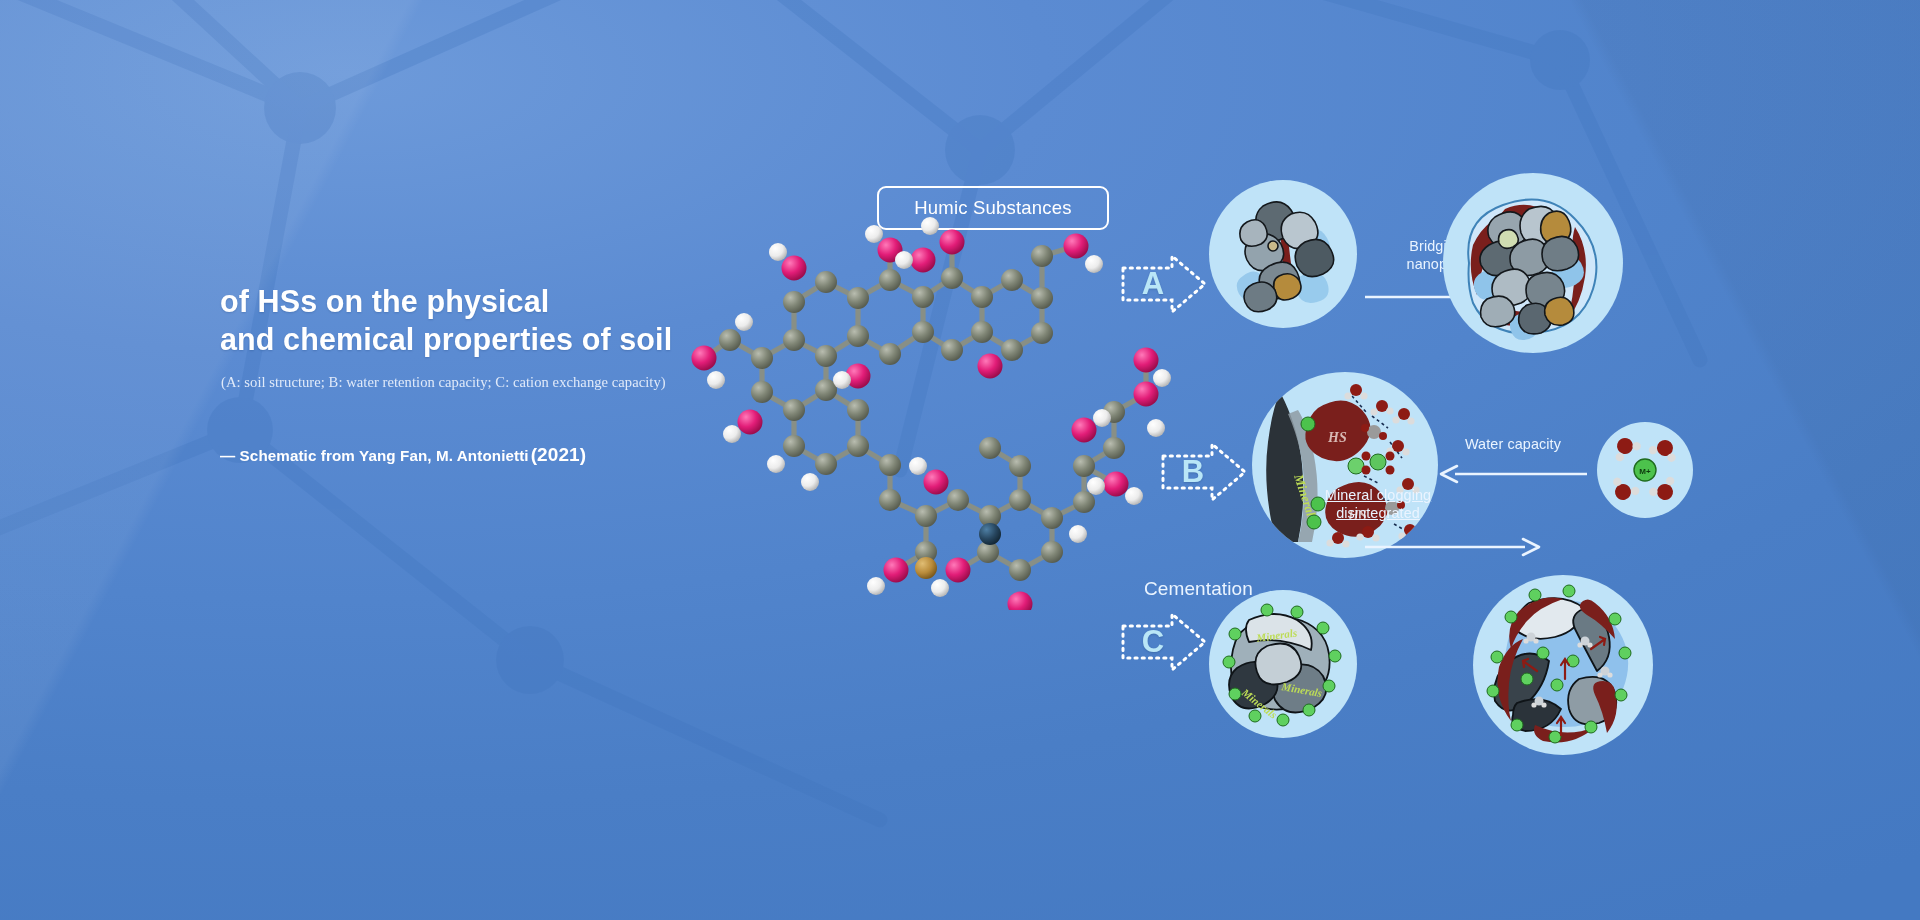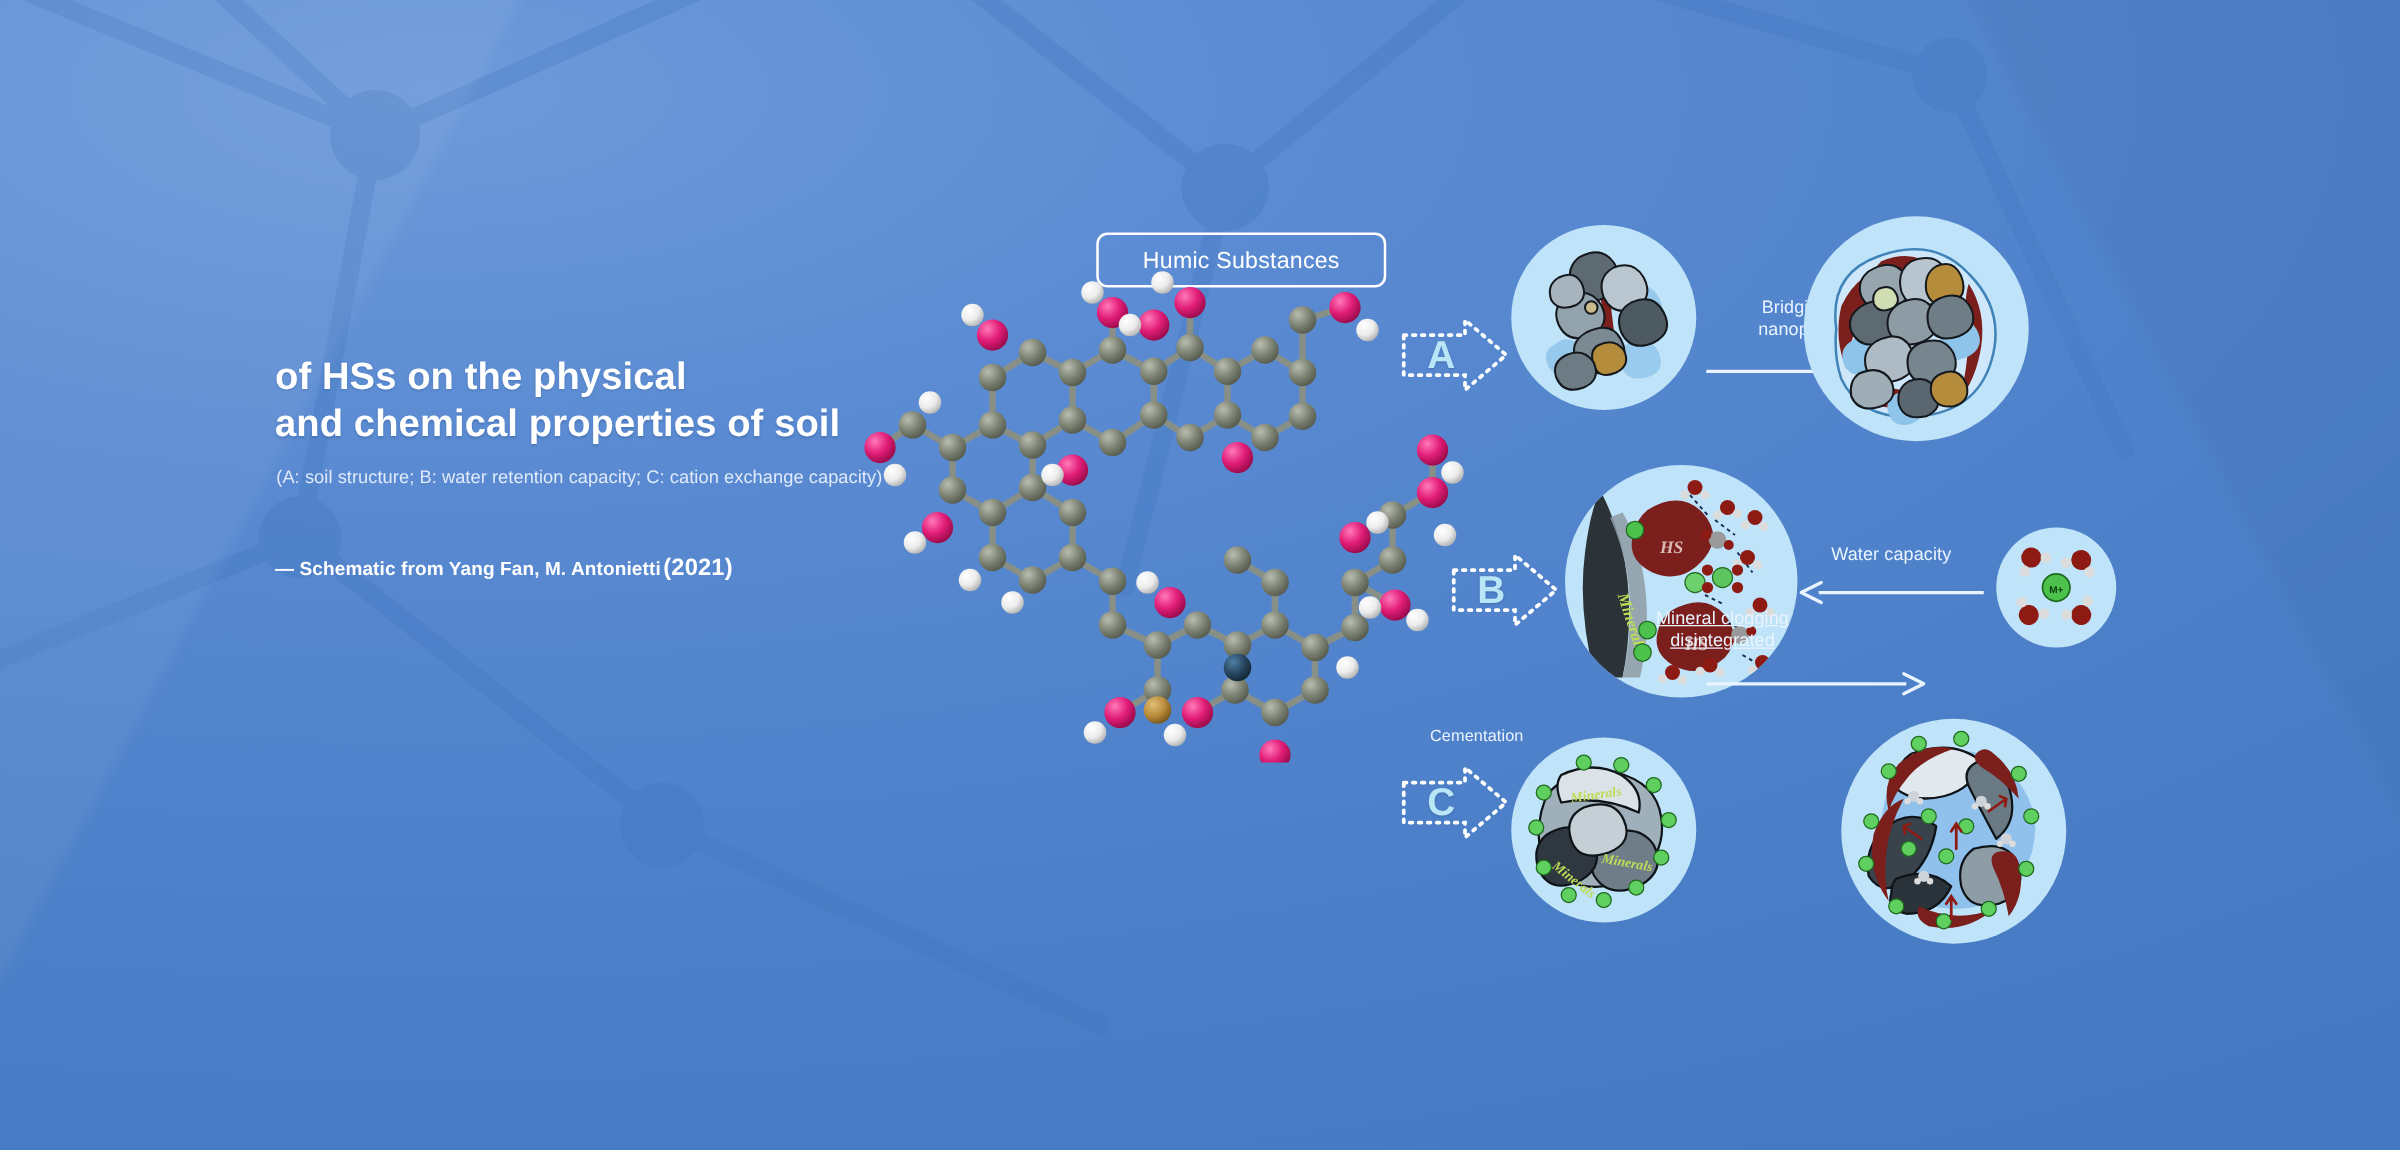--- a/index.html
+++ b/index.html
@@ -51,20 +51,21 @@
   }
   #page-title .tl { display: block; white-space: nowrap; }
   #page-subtitle {
     color: #e6eefb;
     font-size: 14.6px;
     font-weight: normal;
     line-height: 20px;
     margin: 14px 0 0 1px;
     letter-spacing: 0.05px;
     opacity: 0.96;
+    font-family: Liberation Serif, serif;
   }
   #attribution {
     color: #ffffff;
     font-size: 15.2px;
     font-weight: bold;
     margin: 52px 0 0 0;
     letter-spacing: 0.1px;
   }
   #attribution .year { font-size: 19px; margin-left: 2px; }
 
@@ -107,21 +108,21 @@
     color: #eaf4ff;
     font-size: 14.4px;
     line-height: 18px;
     text-align: center;
     letter-spacing: 0.1px;
     white-space: pre-line;
   }
   #label-cementation {
     position: absolute;
     color: #eaf4ff;
-    font-size: 13px;
+    font-size: 19px;
     line-height: 18px;
     letter-spacing: 0.1px;
     text-align: right;
   }
 
   
   .panel {
     position: absolute;
     border-radius: 50%;
     background: #bfe3f8;

